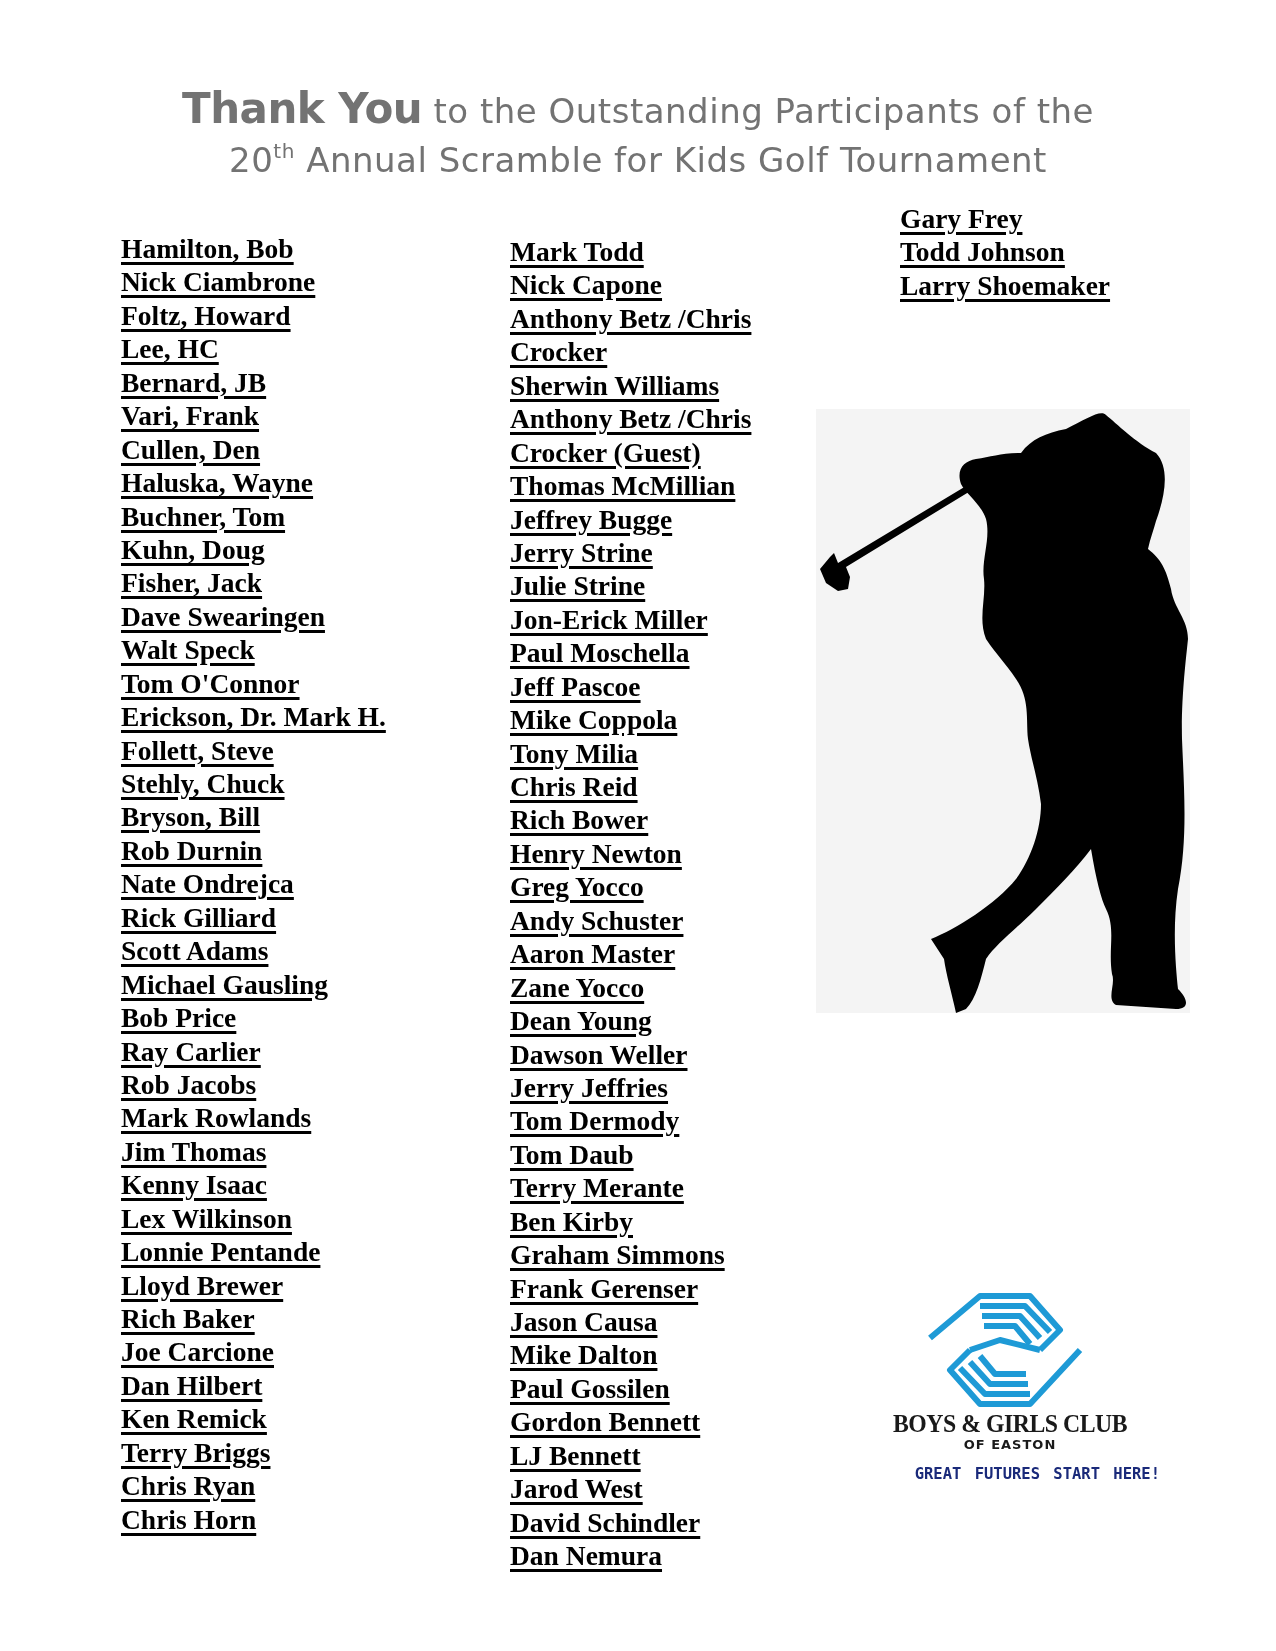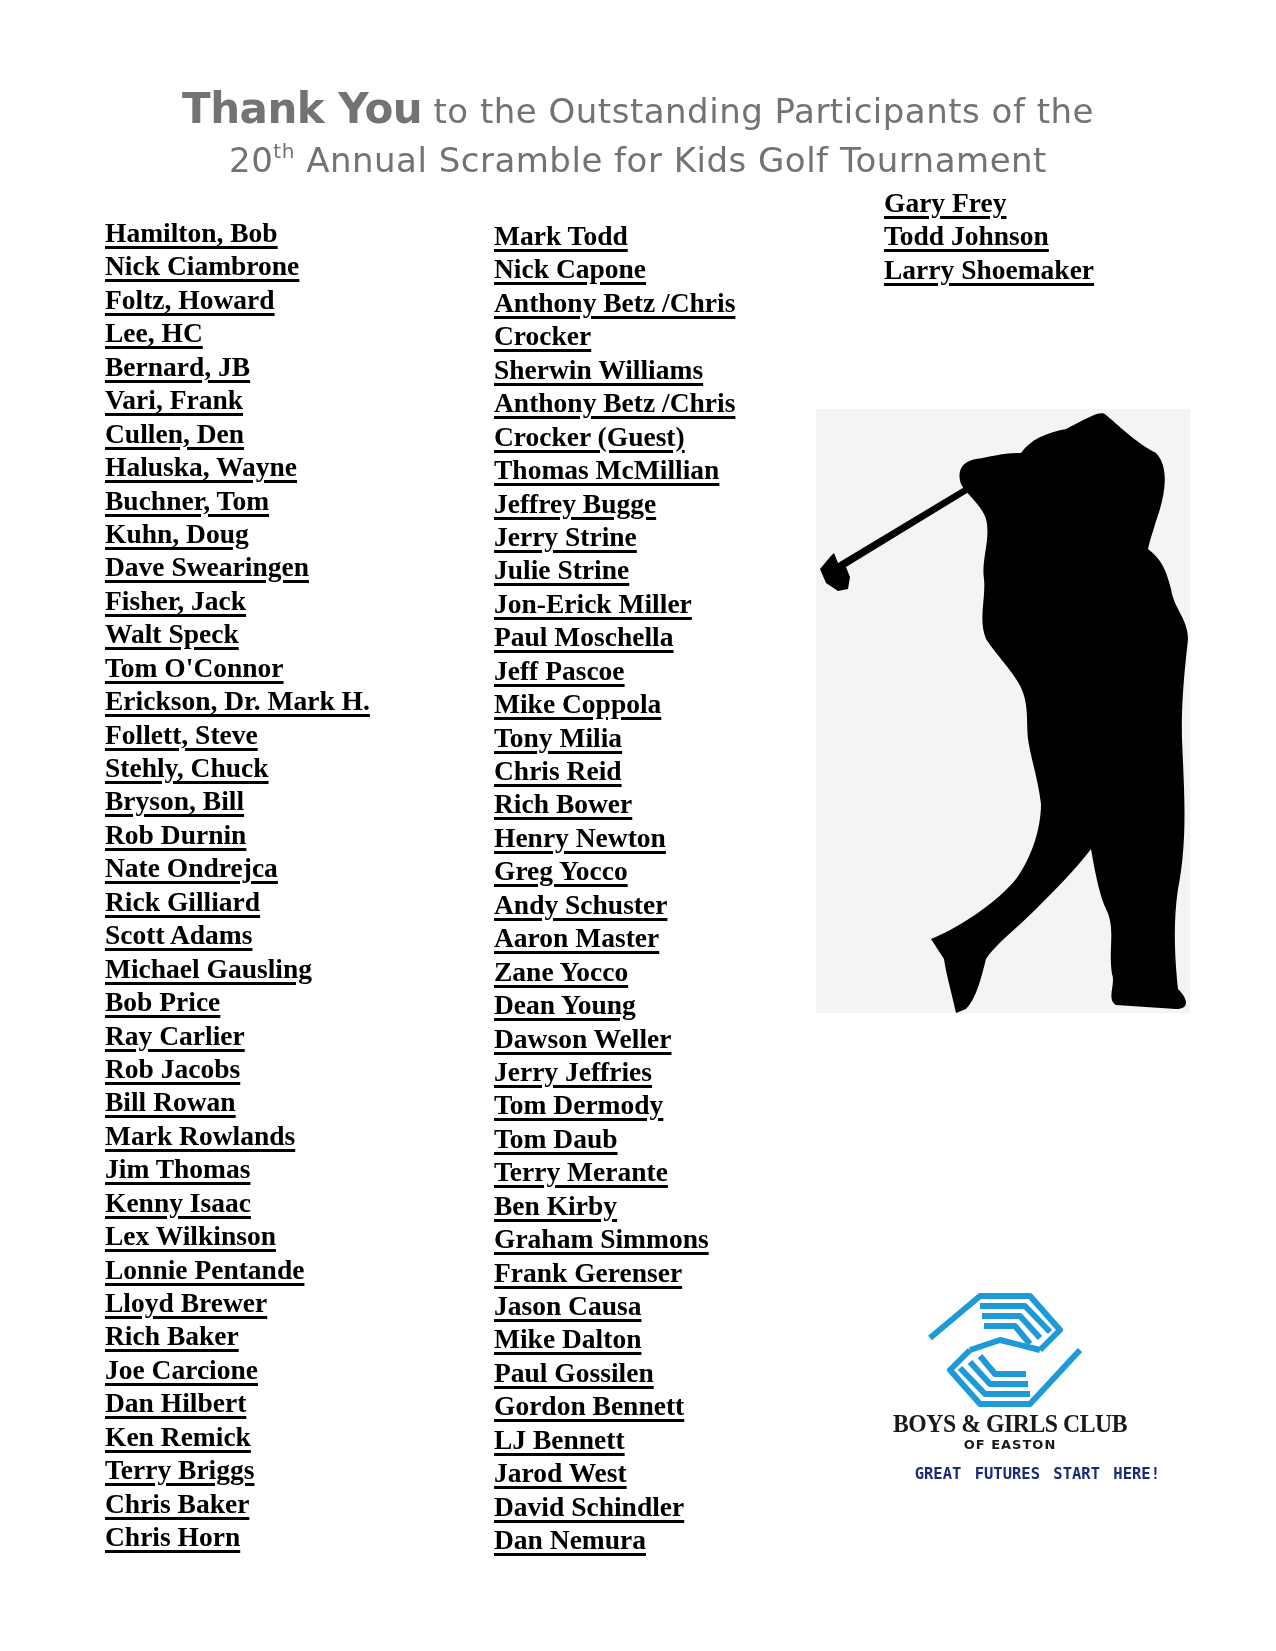--- a/index.html
+++ b/index.html
@@ -4,21 +4,21 @@
 <style>
   html, body { margin: 0; padding: 0; background: #ffffff; }
   body { width: 1276px; height: 1651px; position: relative; overflow: hidden;
          font-family: "Liberation Serif", serif; color: #000; }
   .title { position: absolute; left: 0; width: 1276px; text-align: center;
            font-family: "DejaVu Sans", sans-serif; color: #737373; white-space: nowrap; }
   .t1 { top: 84px; font-size: 34px; letter-spacing: 0.5px; }
   .t1 .thank { font-weight: bold; font-size: 42px; letter-spacing: -0.5px; }
   .t2 { top: 140px; font-size: 34px; letter-spacing: 0.5px; }
   .t2 sup { font-size: 20px; vertical-align: 14px; line-height: 0; }
-  .col { position: absolute; margin: 0; padding: 0; list-style: none; }
+  .col { position: absolute; margin: 16px; padding: 0; list-style: none; }
   .col li { font-weight: bold; font-size: 27.5px; line-height: 33.45px; height: 33.45px;
             white-space: nowrap; }
   .col li span { text-decoration: underline; text-decoration-thickness: 3px;
                  text-underline-offset: 4px; }
   #col1 { left: 105px; top: 216px; }
   #col2 { left: 494px; top: 219px; }
   #col3 { left: 884px; top: 186px; }
   .golfer { position: absolute; left: 816px; top: 409px; width: 374px; height: 604px;
             background: #f4f4f4; }
   .logo { position: absolute; left: 860px; top: 1290px; width: 300px; height: 210px; }
@@ -43,49 +43,48 @@
     <li><span>Hamilton, Bob</span></li>
     <li><span>Nick Ciambrone</span></li>
     <li><span>Foltz, Howard</span></li>
     <li><span>Lee, HC</span></li>
     <li><span>Bernard, JB</span></li>
     <li><span>Vari, Frank</span></li>
     <li><span>Cullen, Den</span></li>
     <li><span>Haluska, Wayne</span></li>
     <li><span>Buchner, Tom</span></li>
     <li><span>Kuhn, Doug</span></li>
+    <li><span>Fisher, Jack</span></li>
     <li><span>Dave Swearingen</span></li>
-    <li><span>Fisher, Jack</span></li>
     <li><span>Walt Speck</span></li>
     <li><span>Tom O'Connor</span></li>
     <li><span>Erickson, Dr. Mark H.</span></li>
     <li><span>Follett, Steve</span></li>
     <li><span>Stehly, Chuck</span></li>
     <li><span>Bryson, Bill</span></li>
     <li><span>Rob Durnin</span></li>
     <li><span>Nate Ondrejca</span></li>
     <li><span>Rick Gilliard</span></li>
     <li><span>Scott Adams</span></li>
     <li><span>Michael Gausling</span></li>
     <li><span>Bob Price</span></li>
     <li><span>Ray Carlier</span></li>
     <li><span>Rob Jacobs</span></li>
-    <li><span>Bill Rowan</span></li>
     <li><span>Mark Rowlands</span></li>
     <li><span>Jim Thomas</span></li>
     <li><span>Kenny Isaac</span></li>
     <li><span>Lex Wilkinson</span></li>
     <li><span>Lonnie Pentande</span></li>
     <li><span>Lloyd Brewer</span></li>
     <li><span>Rich Baker</span></li>
     <li><span>Joe Carcione</span></li>
     <li><span>Dan Hilbert</span></li>
     <li><span>Ken Remick</span></li>
     <li><span>Terry Briggs</span></li>
-    <li><span>Chris Baker</span></li>
+    <li><span>Chris Ryan</span></li>
     <li><span>Chris Horn</span></li>
   </ul>
 <ul class="col" id="col2">
     <li><span>Mark Todd</span></li>
     <li><span>Nick Capone</span></li>
     <li><span>Anthony Betz /Chris</span></li>
     <li><span>Crocker</span></li>
     <li><span>Sherwin Williams</span></li>
     <li><span>Anthony Betz /Chris</span></li>
     <li><span>Crocker (Guest)</span></li>

